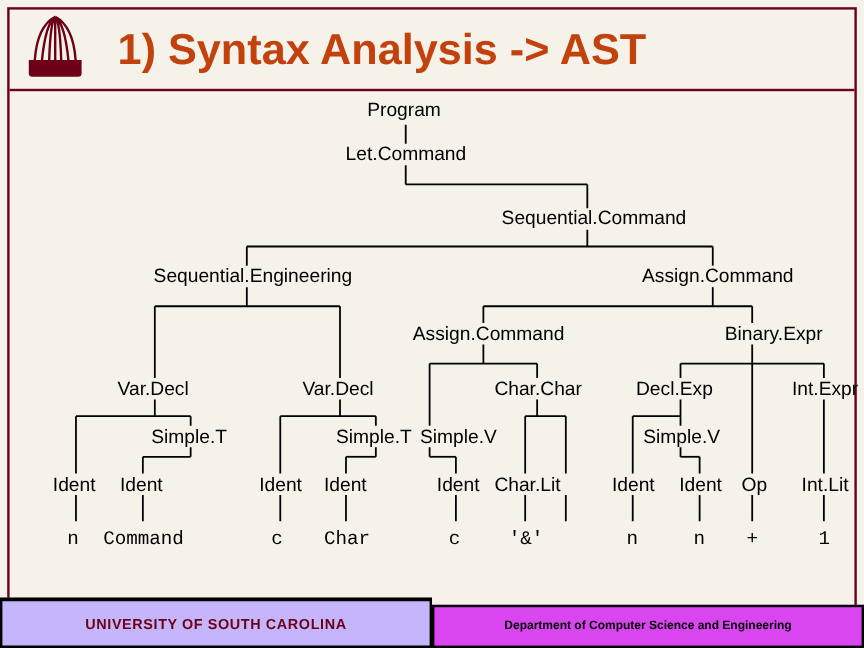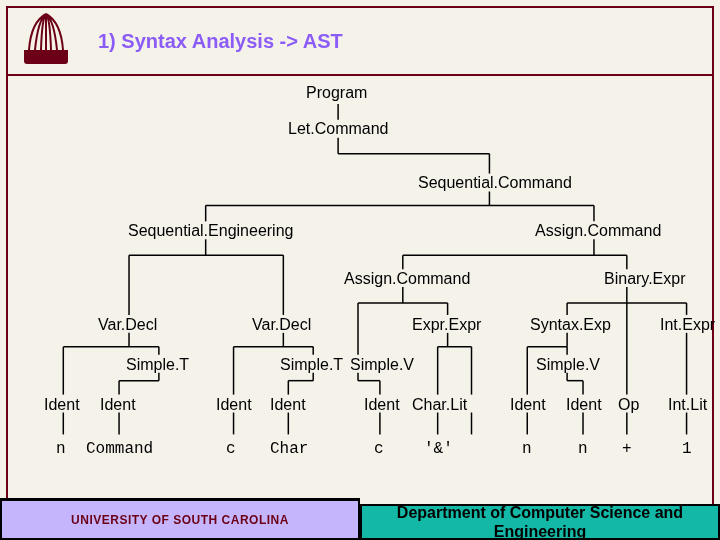--- a/index.html
+++ b/index.html
@@ -1,30 +1,30 @@
 <!DOCTYPE html>
 <html><head>
 <meta charset="utf-8">
 <style>
 * { margin:0; padding:0; box-sizing:border-box; }
 body { width:720px; height:540px; font-family:Arial,sans-serif; background:#f5f2ea; position:relative; overflow:hidden; }
 .frame { position:absolute; inset:6px; border:2px solid #6b0016; }
 .header { position:relative; height:68px; border-bottom:2px solid #6b0016; display:flex; align-items:center; }
-.title { font-size:20px; font-weight:bold; color:#8b5cf6; margin-left:90px; }
+.title { font-size:36px; font-weight:bold; color:#c2410c; margin-left:90px; }
 .logo { position:absolute; left:8px; top:4px; width:60px; height:60px; display:flex; flex-direction:column; align-items:center; }
 .logo svg { width:50px; height:40px; }
 .logo-base { width:44px; height:14px; background:#6b0016; border-radius:0 0 3px 3px; margin-top:-2px; }
 .content { position:relative; width:100%; height:calc(100% - 68px); }
 .node { position:absolute; font-size:16px; color:#000; white-space:nowrap; text-align:left; }
 .monof { font-family:'Courier New',monospace; font-size:16px; }
 svg.edges { position:absolute; top:0; left:0; width:100%; height:100%; pointer-events:none; }
 svg.edges line { stroke:#000; stroke-width:1.5; }
 .footer { position:absolute; bottom:0; left:0; right:0; height:40px; }
 .fleft { position:absolute; left:0; bottom:0; width:360px; height:42px; background:#c4b5fd; border:2px solid #000; border-top-width:3px; display:flex; align-items:center; justify-content:center; font-size:12px; font-weight:bold; color:#6b0016; letter-spacing:0.5px; }
-.fright { position:absolute; right:0; bottom:0; width:360px; height:36px; background:#14b8a6; border:2px solid #000; display:flex; align-items:center; justify-content:center; text-align:center; font-size:16px; font-weight:bold; line-height:1.2; padding:2px; }
+.fright { position:absolute; right:0; bottom:0; width:360px; height:36px; background:#d946ef; border:2px solid #000; display:flex; align-items:center; justify-content:center; text-align:center; font-size:10px; font-weight:bold; line-height:1.2; padding:2px; }
 </style>
 </head>
 <body>
 
 <div class="frame">
  <div class="header">
   <div class="logo">
    <svg viewBox="0 0 50 40">
           <g fill="#6b0016">
             <path d="M25 2 L25 38 M25 2 Q10 10 8 38 M25 2 Q40 10 42 38 M25 2 Q17 8 14 38 M25 2 Q33 8 36 38 M25 2 Q21 6 20 38 M25 2 Q29 6 30 38" stroke="#6b0016" stroke-width="2" fill="none"></path>
@@ -105,22 +105,22 @@
 
   <div class="node" style="left:298px;top:8px">Program</div>
   <div class="node" style="left:280px;top:44px">Let.Command</div>
   <div class="node" style="left:410px;top:98px">Sequential.Command</div>
   <div class="node" style="left:120px;top:146px">Sequential.Engineering</div>
   <div class="node" style="left:527px;top:146px">Assign.Command</div>
   <div class="node" style="left:336px;top:194px">Assign.Command</div>
   <div class="node" style="left:596px;top:194px">Binary.Expr</div>
   <div class="node" style="left:90px;top:240px">Var.Decl</div>
   <div class="node" style="left:244px;top:240px">Var.Decl</div>
-  <div class="node" style="left:404px;top:240px">Expr.Expr</div>
-  <div class="node" style="left:522px;top:240px">Syntax.Exp</div>
+  <div class="node" style="left:404px;top:240px">Char.Char</div>
+  <div class="node" style="left:522px;top:240px">Decl.Exp</div>
   <div class="node" style="left:652px;top:240px">Int.Expr</div>
   <div class="node" style="left:118px;top:280px">Simple.T</div>
   <div class="node" style="left:272px;top:280px">Simple.T</div>
   <div class="node" style="left:342px;top:280px">Simple.V</div>
   <div class="node" style="left:528px;top:280px">Simple.V</div>
   <div class="node" style="left:36px;top:320px">Ident</div>
   <div class="node" style="left:92px;top:320px">Ident</div>
   <div class="node" style="left:208px;top:320px">Ident</div>
   <div class="node" style="left:262px;top:320px">Ident</div>
   <div class="node" style="left:356px;top:320px">Ident</div>

